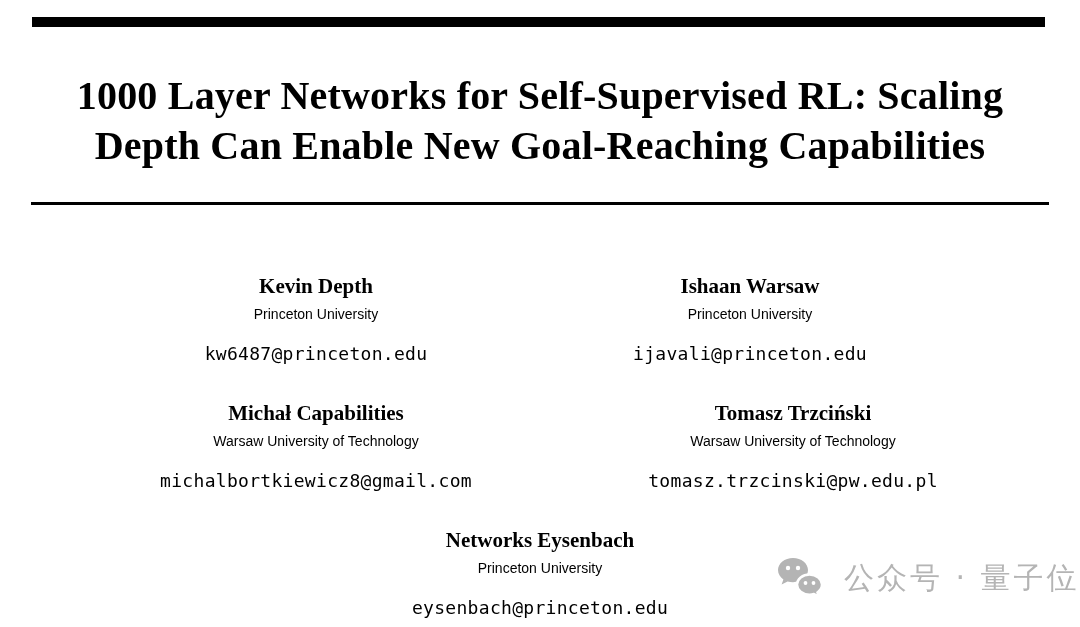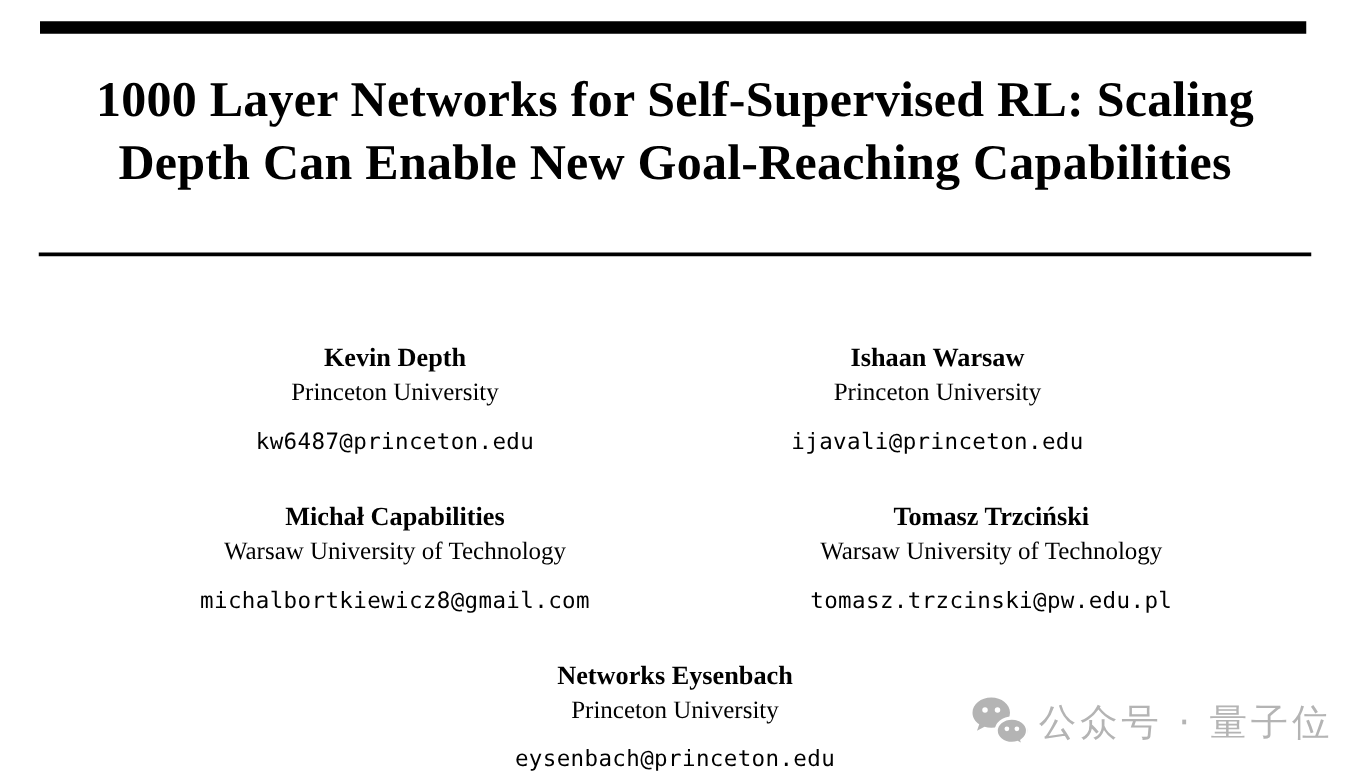--- a/index.html
+++ b/index.html
@@ -22,21 +22,21 @@
     top: 17px;
     width: 1013px;
     height: 10px;
     background: #000000;
   }
   .paper-title {
     position: absolute;
     left: 0;
     right: 0;
     top: 55px;
-    margin: 0;
+    margin: 16px;
     text-align: center;
     font-family: "Liberation Serif", serif;
     font-weight: bold;
     font-size: 40px;
     line-height: 50px;
     color: #000000;
     letter-spacing: 0.2px;
   }
   .paper-title .tline { display: block; }
   .mid-rule {
@@ -53,38 +53,38 @@
     text-align: center;
     white-space: nowrap;
   }
   .a-name {
     font-family: "Liberation Serif", serif;
     font-weight: bold;
     font-size: 21px;
     line-height: 28px;
   }
   .a-affil {
-    font-family: Liberation Serif, serif;
-    font-size: 20px;
+    font-family: Liberation Sans, sans-serif;
+    font-size: 14px;
     line-height: 28px;
   }
   .a-email {
     font-family: "DejaVu Sans Mono", "Liberation Mono", monospace;
     font-size: 18px;
     line-height: 28px;
     letter-spacing: 0.3px;
     margin-top: 12px;
   }
   .watermark {
     position: absolute;
     left: 776px;
     top: 556px;
     display: flex;
     align-items: center;
-    gap: 9px;
+    gap: 22px;
     color: #b4b4b4;
   }
   .wm-text {
     font-family: "DejaVu Sans", "Liberation Sans", sans-serif;
     font-size: 30px;
     letter-spacing: 3px;
     white-space: nowrap;
   }
   .wm-icon { display: block; }
 </style>

